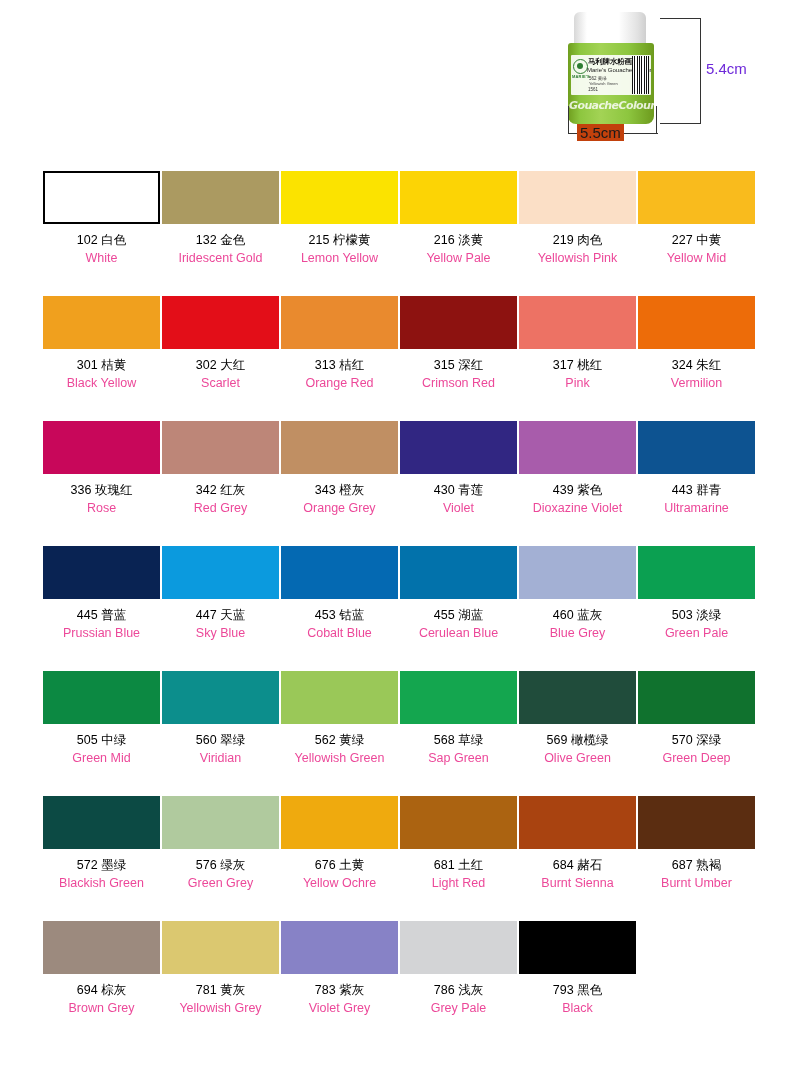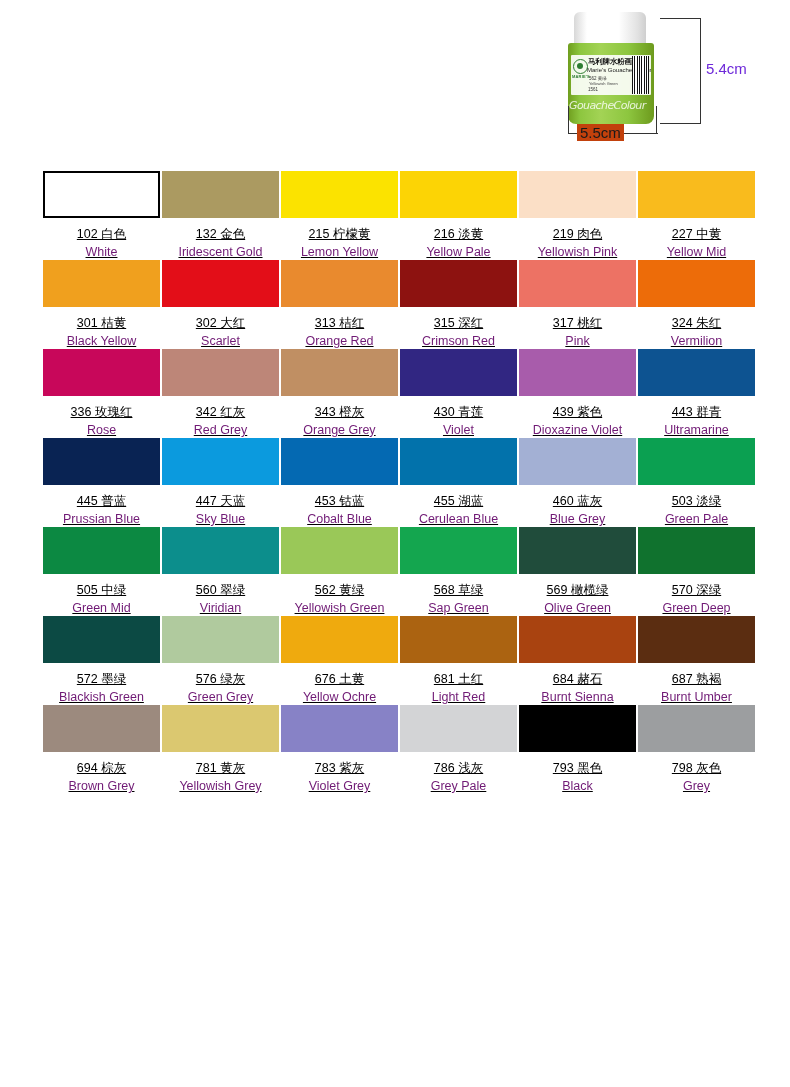--- a/index.html
+++ b/index.html
@@ -163,21 +163,21 @@
     transform: rotate(-90deg);
     transform-origin: right top;
     white-space: nowrap;
   }
   .jar-bigtext {
     position: absolute;
     left: 1px;
     top: 56px;
     width: 84px;
     font-size: 11px;
-    font-weight: normal;
+    font-weight: bold;
     font-style: italic;
     color: rgba(255,255,255,0.82);
     letter-spacing: -0.6px;
     white-space: nowrap;
     font-family: "DejaVu Sans", sans-serif;
   }
 
   
   .dim-v-line {
     position: absolute;
@@ -248,22 +248,21 @@
 
   
   #swatch-grid {
     position: absolute;
     left: 43px;
     top: 171px;
     width: 704px;
   }
   .swatch-row {
     display: flex;
-    height: 89px;
-    text-decoration: underline;
+    height: 125px;
   }
   .swatch-cell {
     width: 117px;
     margin-right: 2px;
     display: flex;
     flex-direction: column;
     align-items: center;
   }
   .swatch-cell:last-child { margin-right: 0; }
 
@@ -282,21 +281,21 @@
     text-align: center;
     white-space: nowrap;
     color: #000;
   }
   .swatch-en {
     margin-top: 2px;
     font-size: 12.5px;
     line-height: 16px;
     text-align: center;
     white-space: nowrap;
-    color: #701a75;
+    color: #ec4899;
   }
 </style>
 </head>
 <body>
 
 <div id="product-header">
 
   <div id="jar-figure">
 
     <div class="jar-wrap">
@@ -543,19 +542,14 @@
       <div class="swatch-cell">
         <div class="swatch-chip" style="background: rgb(211, 212, 214);"></div>
         <div class="swatch-cn">786 浅灰</div>
         <div class="swatch-en">Grey Pale</div>
       </div>
       <div class="swatch-cell">
         <div class="swatch-chip" style="background: rgb(0, 0, 0);"></div>
         <div class="swatch-cn">793 黑色</div>
         <div class="swatch-en">Black</div>
       </div>
-      <div class="swatch-cell">
-        <div class="swatch-chip" style="background: rgb(156, 158, 160);"></div>
-        <div class="swatch-cn">798 灰色</div>
-        <div class="swatch-en">Grey</div>
-      </div>
     </div>
   </div>
 
 </body></html>

